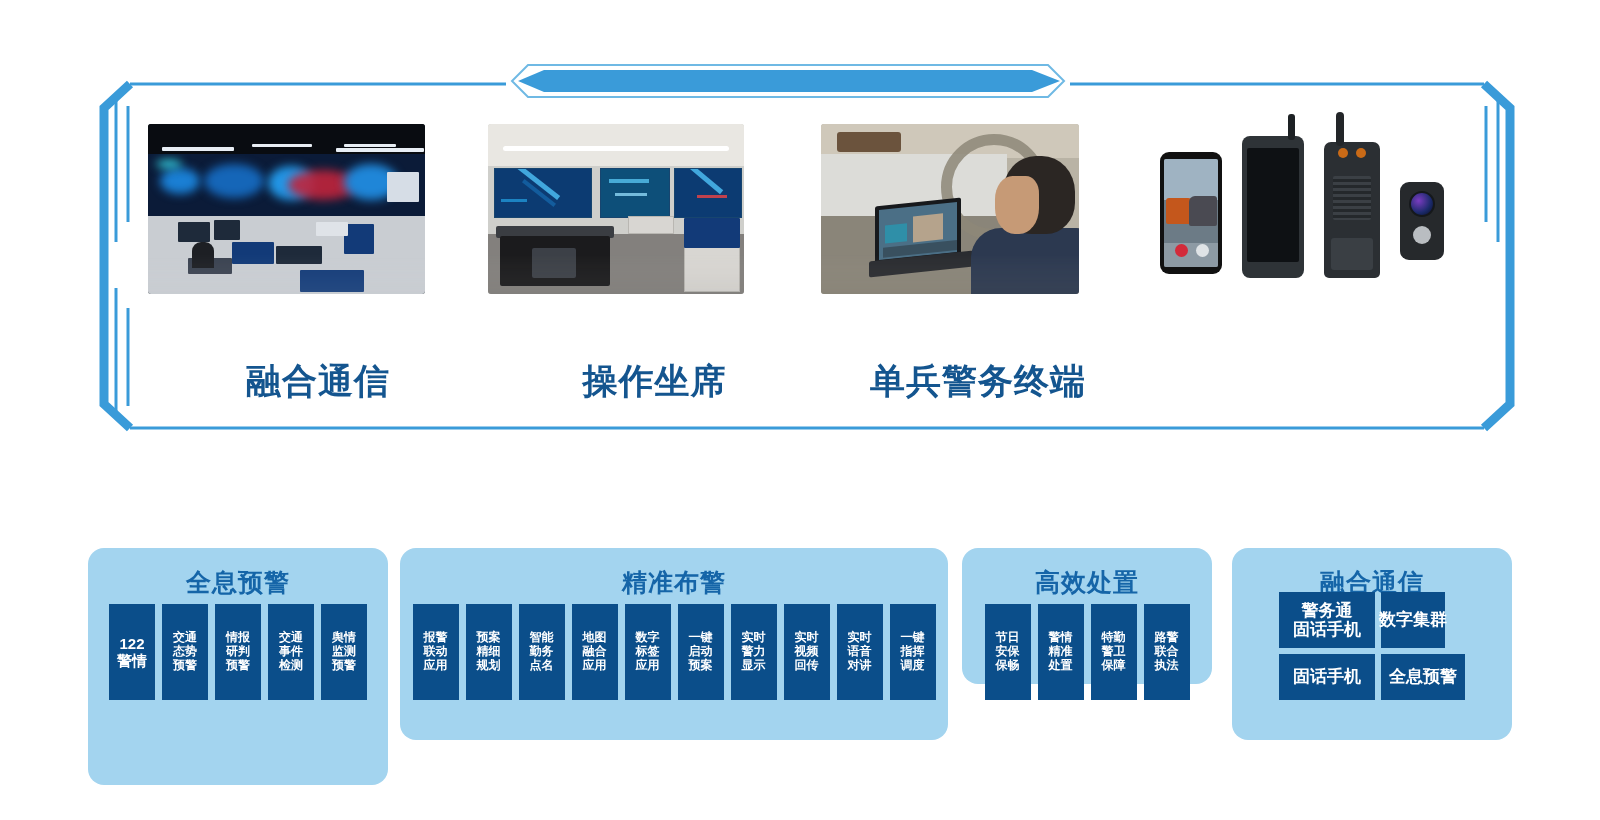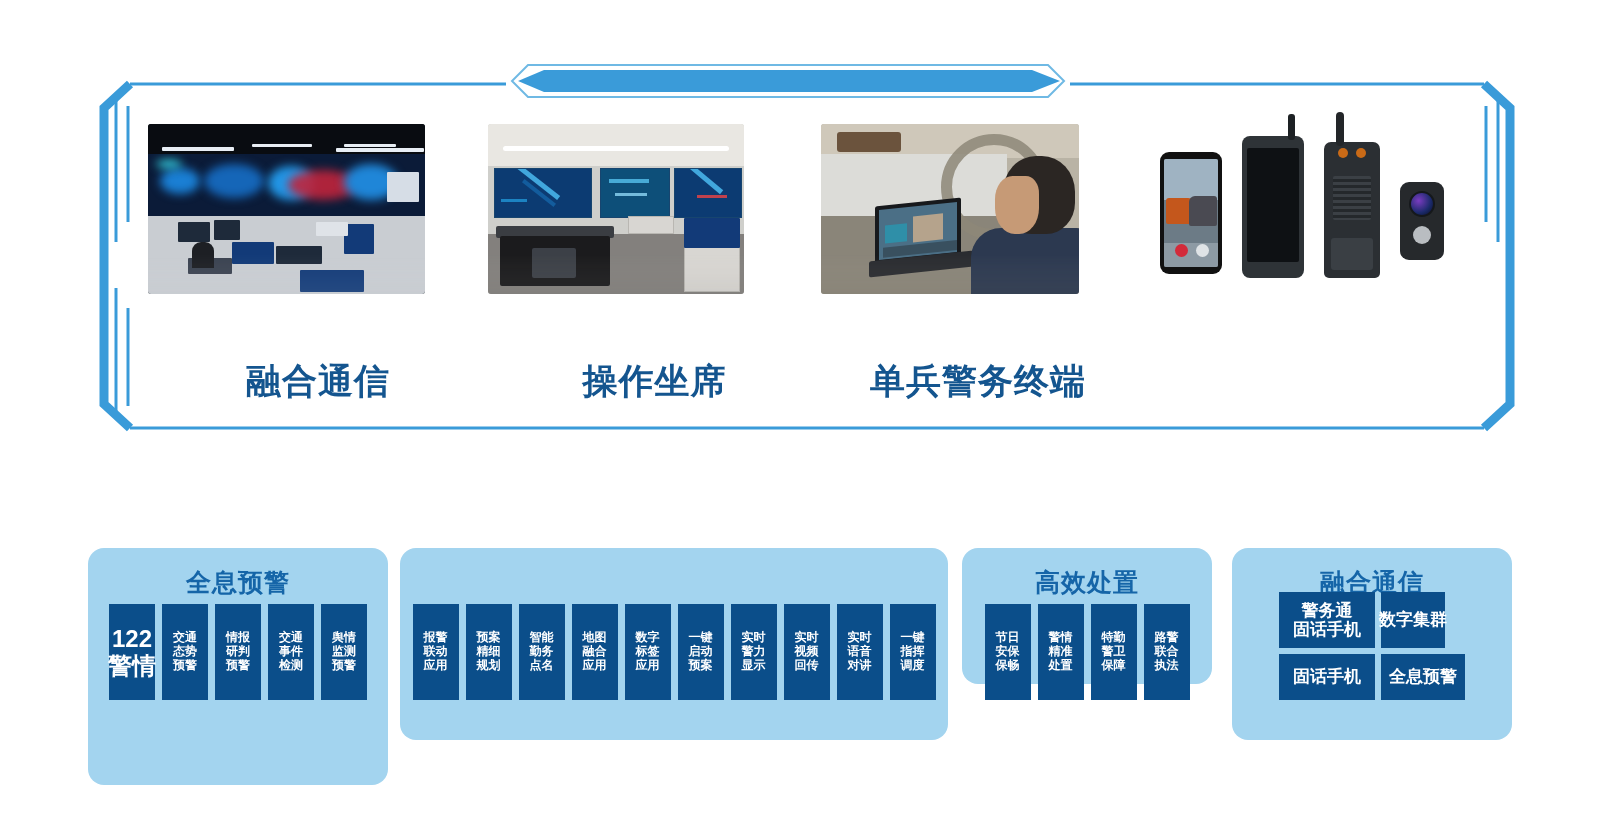--- a/index.html
+++ b/index.html
@@ -103,21 +103,21 @@
   .chips{position:absolute;left:0;top:56px;width:100%;display:flex;justify-content:center;gap:7px;}
   .chip{
     background:#0b4e8a;color:#fff;font-weight:bold;
     display:flex;flex-direction:column;align-items:center;justify-content:center;
     line-height:1.14;text-align:center;box-sizing:border-box;
   }
   .chip span{display:block;white-space:nowrap;}
 
   
   .g-tall .chip{width:46px;height:96px;font-size:12px;padding:5px 0;}
-  .g-tall .chip.num{font-size:24px;}
+  .g-tall .chip.num{font-size:15px;}
 
   
   .grid4{position:absolute;left:0;top:44px;width:100%;display:flex;justify-content:center;}
   .grid4 .col{display:flex;flex-direction:column;gap:6px;}
   .grid4 .chip{font-size:17px;padding:4px 9px;}
   .grid4 .c1a{width:96px;height:56px;}
   .grid4 .c1b{width:96px;height:46px;}
   .grid4 .c2a{width:64px;height:56px;}
   .grid4 .c2b{width:84px;height:46px;}
 </style>
@@ -297,20 +297,21 @@
         </div>
         <div class="chip">
           <span>舆情</span>
           <span>监测</span>
           <span>预警</span>
         </div>
       </div>
   </div>
 
   <div class="card g-tall" style="left:400px;top:0;width:548px;height:192px;">
+    <div class="card-title">精准布警</div>
     <div class="chips">
         <div class="chip">
           <span>报警</span>
           <span>联动</span>
           <span>应用</span>
         </div>
         <div class="chip">
           <span>预案</span>
           <span>精细</span>
           <span>规划</span>

